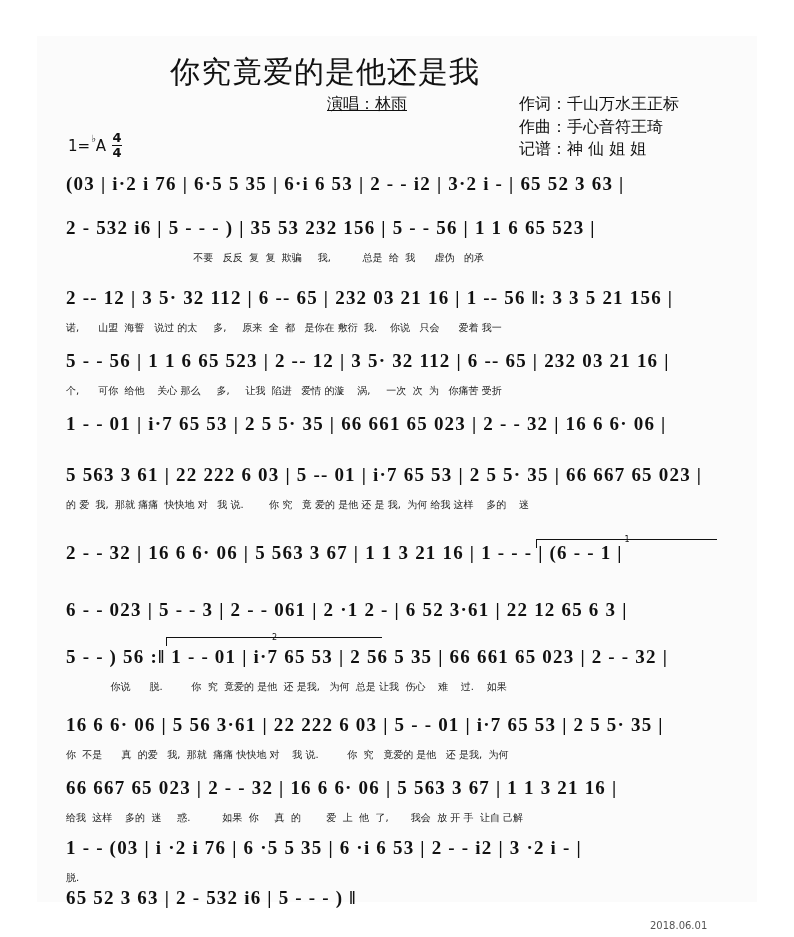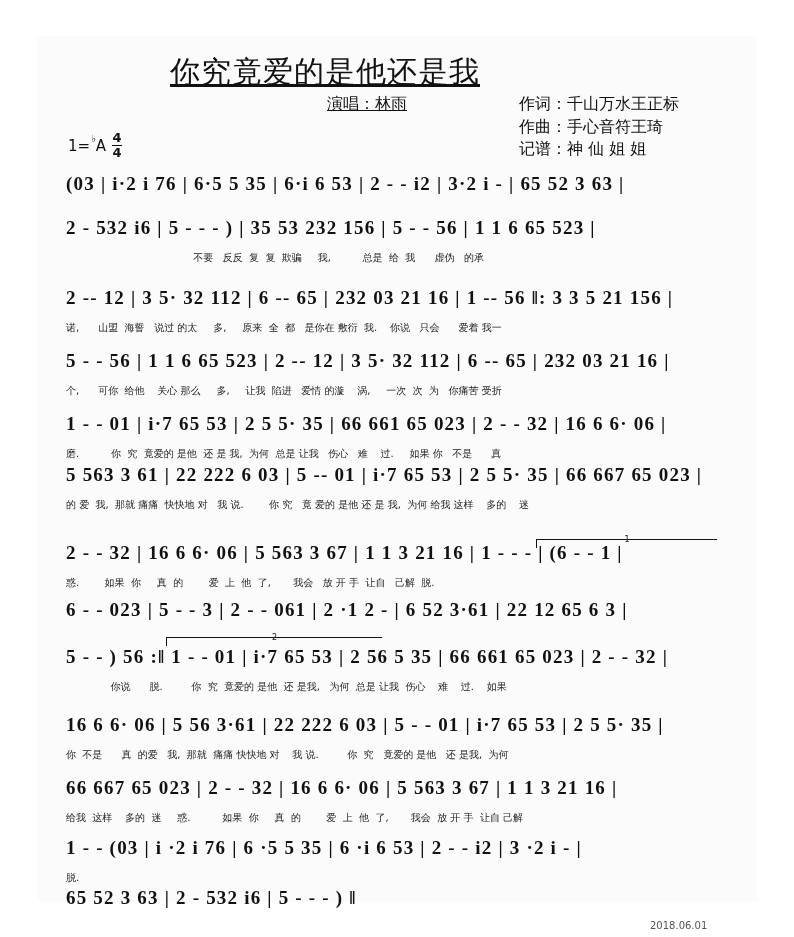--- a/index.html
+++ b/index.html
@@ -6,21 +6,21 @@
   body {
     width: 794px; height: 937px; background: #ffffff; position: relative; overflow: hidden;
     font-family: "DejaVu Sans", "Liberation Sans", sans-serif; color: #111;
   }
   .sheet {
     position: absolute; left: 37px; top: 36px; width: 720px; height: 866px;
     background: #fbfbfb;
   }
   .title {
     position: absolute; left: 0; width: 650px; top: 52px; text-align: center;
-    font-size: 30px; letter-spacing: 1px; font-weight: 400; text-decoration: underline;
+    font-size: 30px; letter-spacing: 1px; font-weight: 400;
   }
   .singer { position: absolute; left: 327px; top: 94px; font-size: 16px; text-decoration: underline; }
   .credit { position: absolute; left: 519px; font-size: 16px; white-space: nowrap; }
   .key { position: absolute; left: 68px; top: 132px; font-size: 15px; display: flex; align-items: center; }
   .key .flat { font-size: 10px; position: relative; top: -7px; margin-left: 1px; }
   .frac { display: inline-flex; flex-direction: column; align-items: center; font-size: 13px; font-weight: 700; line-height: 12px; margin-left: 6px; }
   .frac .bar { width: 10px; height: 1px; background: #111; margin: 1px 0; }
   .row { position: absolute; left: 66px; width: 656px; }
   .notes {
     font-family: Liberation Serif, serif; font-weight: 700;
@@ -70,29 +70,27 @@
 <div class="row" style="top:286px">
   <div class="notes">2 -- 12 | 3 5· 32 112 | 6 -- 65 | 232 03 21 16 | 1 -- 56 ‖: 3 3 5 21 156 |</div>
   <div class="lyrics">诺,      山盟  海誓   说过 的太     多,     原来  全  都   是你在 敷衍  我.    你说   只会      爱着 我一</div>
 </div>
 <div class="row" style="top:349px">
   <div class="notes">5 - - 56 | 1 1 6 65 523 | 2 -- 12 | 3 5· 32 112 | 6 -- 65 | 232 03 21 16 |</div>
   <div class="lyrics">个,      可你  给他    关心 那么     多,     让我  陷进   爱情 的漩    涡,     一次  次  为   你痛苦 受折</div>
 </div>
 <div class="row" style="top:412px">
   <div class="notes">1 - - 01 | i·7 65 53 | 2 5 5· 35 | 66 661 65 023 | 2 - - 32 | 16 6 6· 06 |</div>
-  <div class="lyrics">磨.          你  究  竟爱的 是他  还 是 我,  为何  总是 让我   伤心   难    过.     如果 你   不是      真</div>
 </div>
 <div class="row" style="top:463px">
   <div class="notes">5 563 3 61 | 22 222 6 03 | 5 -- 01 | i·7 65 53 | 2 5 5· 35 | 66 667 65 023 |</div>
   <div class="lyrics">的 爱  我,  那就 痛痛  快快地 对   我 说.        你 究   竟 爱的 是他 还 是 我,  为何 给我 这样    多的    迷</div>
 </div>
 <div class="row" style="top:541px">
   <div class="notes">2 - - 32 | 16 6 6· 06 | 5 563 3 67 | 1 1 3 21 16 | 1 - - - | (6 - - 1 |</div>
-  <div class="lyrics">惑.        如果  你     真  的        爱  上  他  了,       我会   放 开 手  让自   己解  脱.</div>
 </div>
 <div class="volta" style="left:536px; top:539px; width:180px;"><span>1</span></div>
 <div class="row" style="top:598px">
   <div class="notes">6 - - 023 | 5 - - 3 | 2 - - 061 | 2 ·1 2 - | 6 52 3·61 | 22 12 65 6 3 |</div>
 </div>
 <div class="row" style="top:645px">
   <div class="notes">5 - - ) 56 :‖ 1 - - 01 | i·7 65 53 | 2 56 5 35 | 66 661 65 023 | 2 - - 32 |</div>
   <div class="lyrics">              你说      脱.         你  究  竟爱的 是他  还 是我,   为何  总是 让我  伤心    难    过.    如果</div>
 </div>
 <div class="volta" style="left:166px; top:637px; width:215px;"><span>2</span></div>

